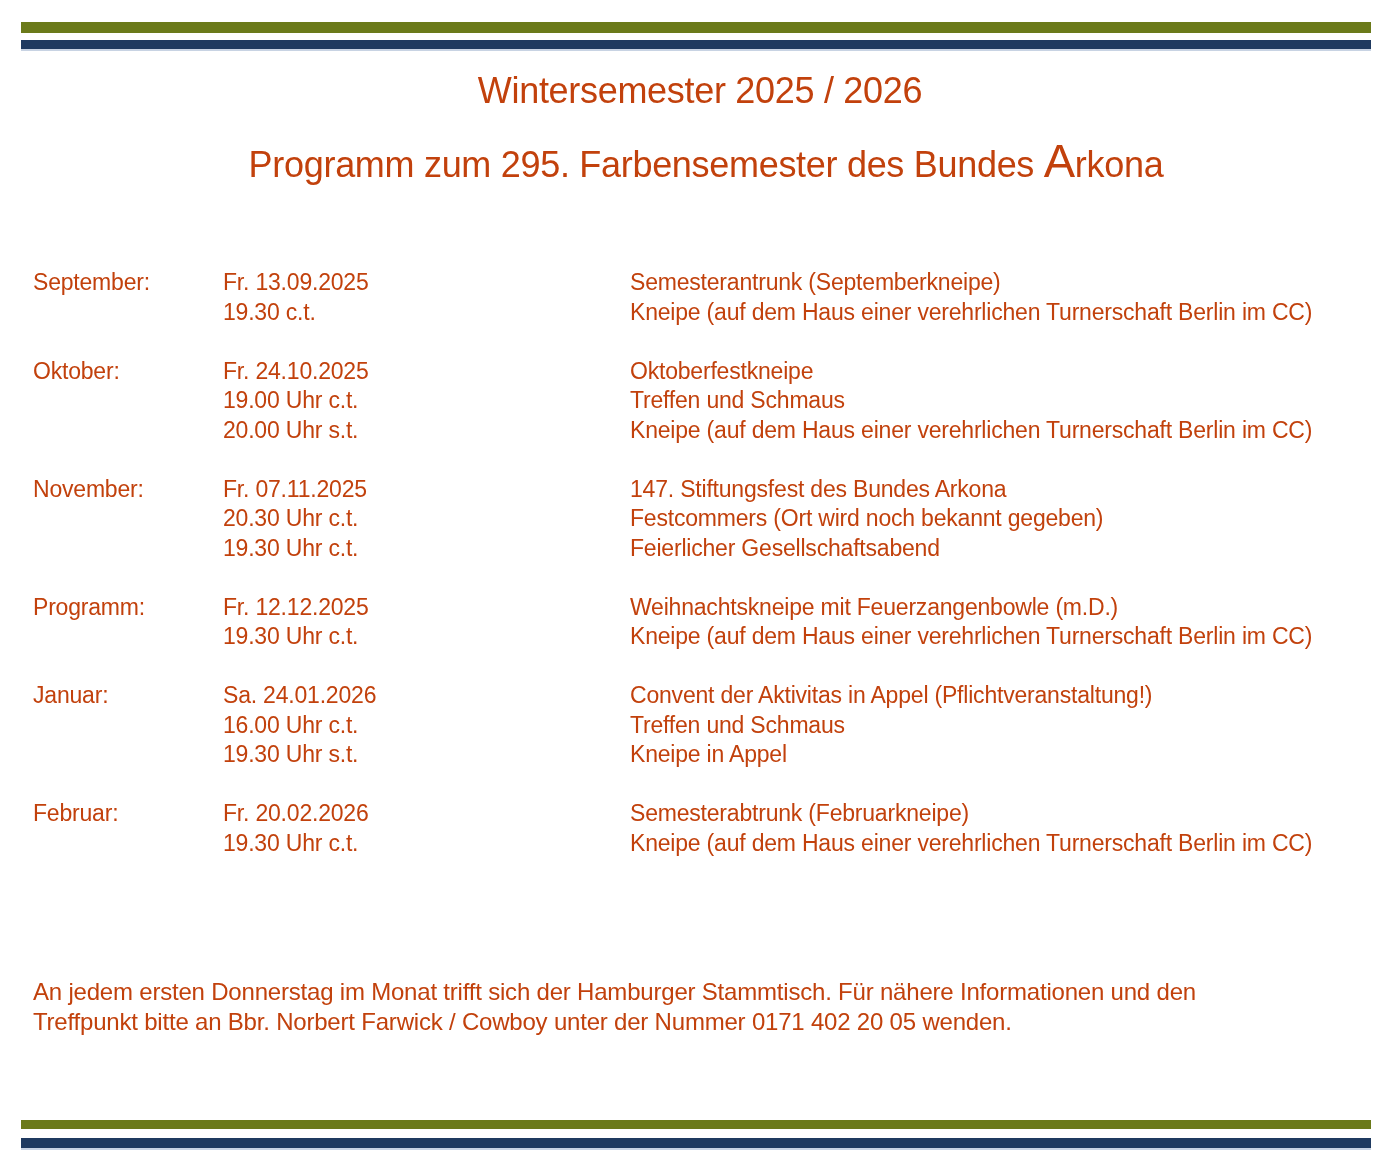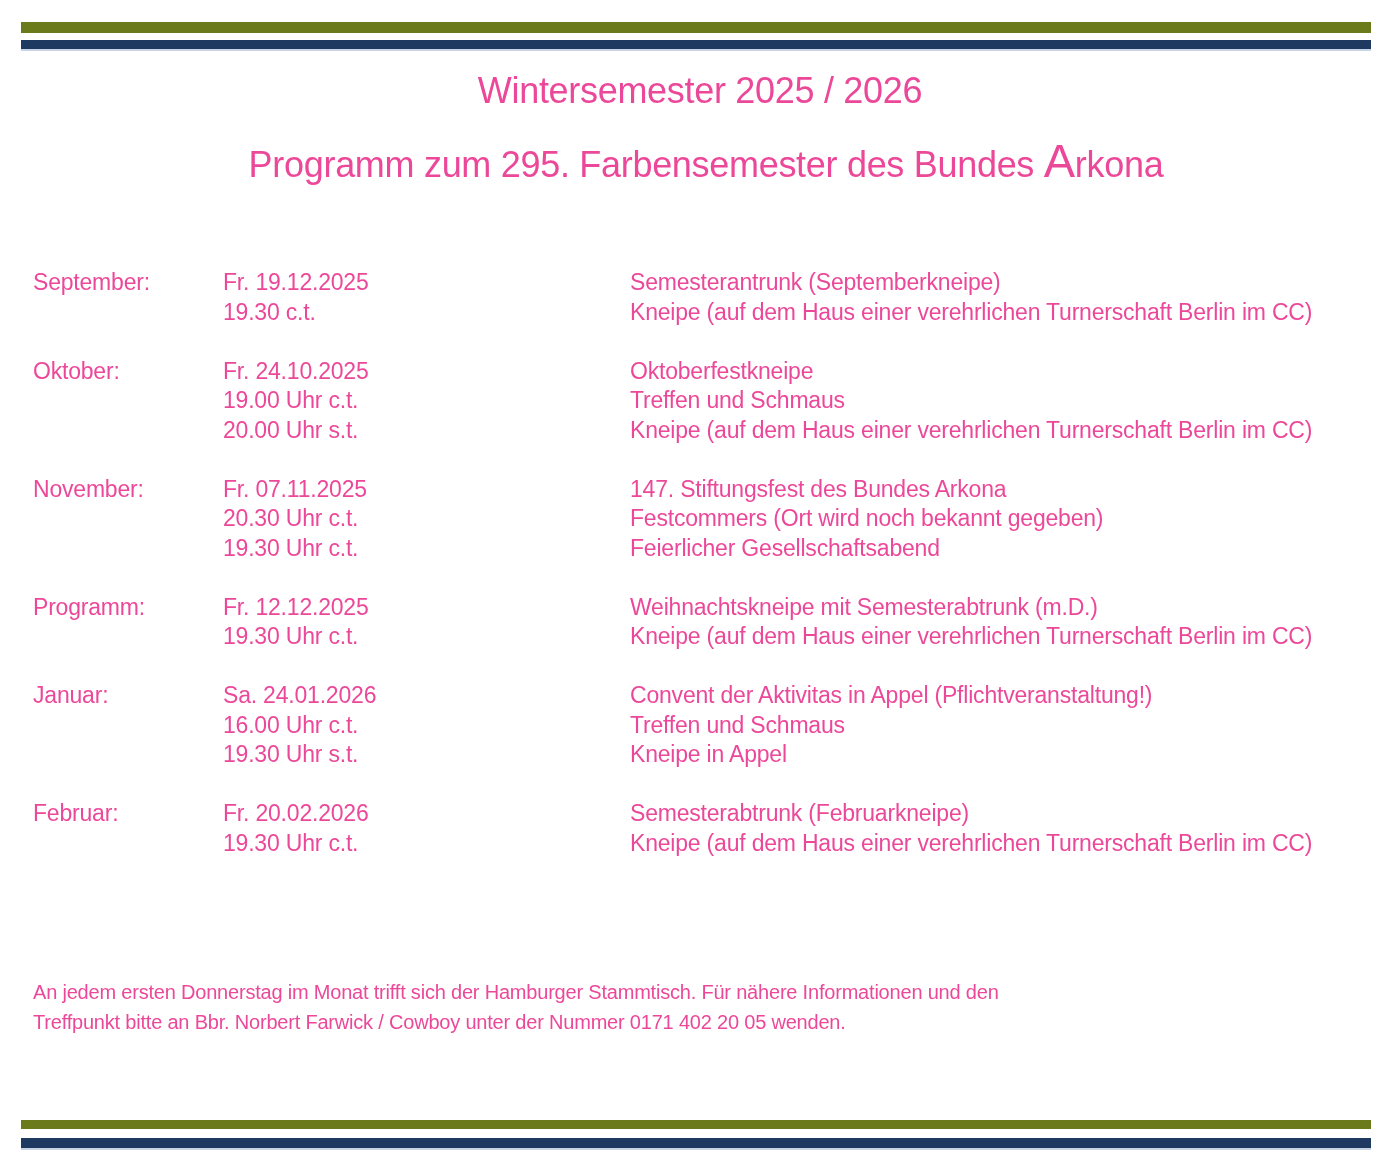--- a/index.html
+++ b/index.html
@@ -6,21 +6,21 @@
     margin: 0;
     padding: 0;
     background: #ffffff;
   }
   .page {
     position: relative;
     width: 1400px;
     height: 1167px;
     background: #ffffff;
     font-family: "Liberation Sans", "DejaVu Sans", sans-serif;
-    color: #ec4899;
+    color: #c2410c;
     overflow: hidden;
   }
   
   .bar { position: absolute; left: 21px; right: 29px; }
   .bar-olive-top  { top: 22px;   height: 11px; background: #6b7a1a; }
   .bar-navy-top   { top: 40px;   height: 9px;  background: #1f3a60; border-bottom: 2px solid #c8d3e3; }
   .bar-olive-bot  { top: 1120px; height: 9px;  background: #6b7a1a; }
   .bar-navy-bot   { top: 1138px; height: 10px; background: #1f3a60; border-bottom: 2px solid #c8d3e3; }
 
   
@@ -53,21 +53,21 @@
   .row { display: flex; line-height: 29.5px; white-space: nowrap; }
   .col-month { width: 190px; flex-shrink: 0; }
   .col-left  { width: 389px; flex-shrink: 0; }
   .col-right { flex: 1; margin-left: 18px; }
   .u { }
 
   
   .footer-note {
     position: absolute;
     top: 977px; left: 33px; right: 30px;
-    font-size: 20px;
+    font-size: 24px;
     letter-spacing: -0.2px;
     line-height: 30px;
     white-space: nowrap;
   }
 </style>
 </head>
 <body>
 
 <div class="page">
 
@@ -76,21 +76,21 @@
 
   <div class="title1">Wintersemester 2025 / 2026</div>
 
   <div class="title2"><span>Programm zum 295. Farbensemester des Bundes </span><span class="big-initial">A</span><span>rkona</span></div>
 
   <div class="schedule">
 
     <div class="block">
       <div class="row">
         <div class="col-month">September:</div>
-        <div class="col-left">Fr. 19.12.2025</div>
+        <div class="col-left">Fr. 13.09.2025</div>
         <div class="col-right">Semesterantrunk (Septemberkneipe)</div>
       </div>
       <div class="row">
         <div class="col-month"></div>
         <div class="col-left">19.30 c.t.</div>
         <div class="col-right">Kneipe (auf dem Haus einer verehrlichen Turnerschaft Berlin im CC)</div>
       </div>
     </div>
 
     <div class="block">
@@ -130,21 +130,21 @@
         <div class="col-month"></div>
         <div class="col-left">19.30 Uhr c.t.</div>
         <div class="col-right">Feierlicher Gesellschaftsabend</div>
       </div>
     </div>
 
     <div class="block">
       <div class="row">
         <div class="col-month">Programm:</div>
         <div class="col-left">Fr. 12.12.2025</div>
-        <div class="col-right">Weihnachtskneipe mit Semesterabtrunk (m.D.)</div>
+        <div class="col-right">Weihnachtskneipe mit Feuerzangenbowle (m.D.)</div>
       </div>
       <div class="row">
         <div class="col-month"></div>
         <div class="col-left">19.30 Uhr c.t.</div>
         <div class="col-right">Kneipe (auf dem Haus einer verehrlichen Turnerschaft Berlin im CC)</div>
       </div>
     </div>
 
     <div class="block">
       <div class="row">

